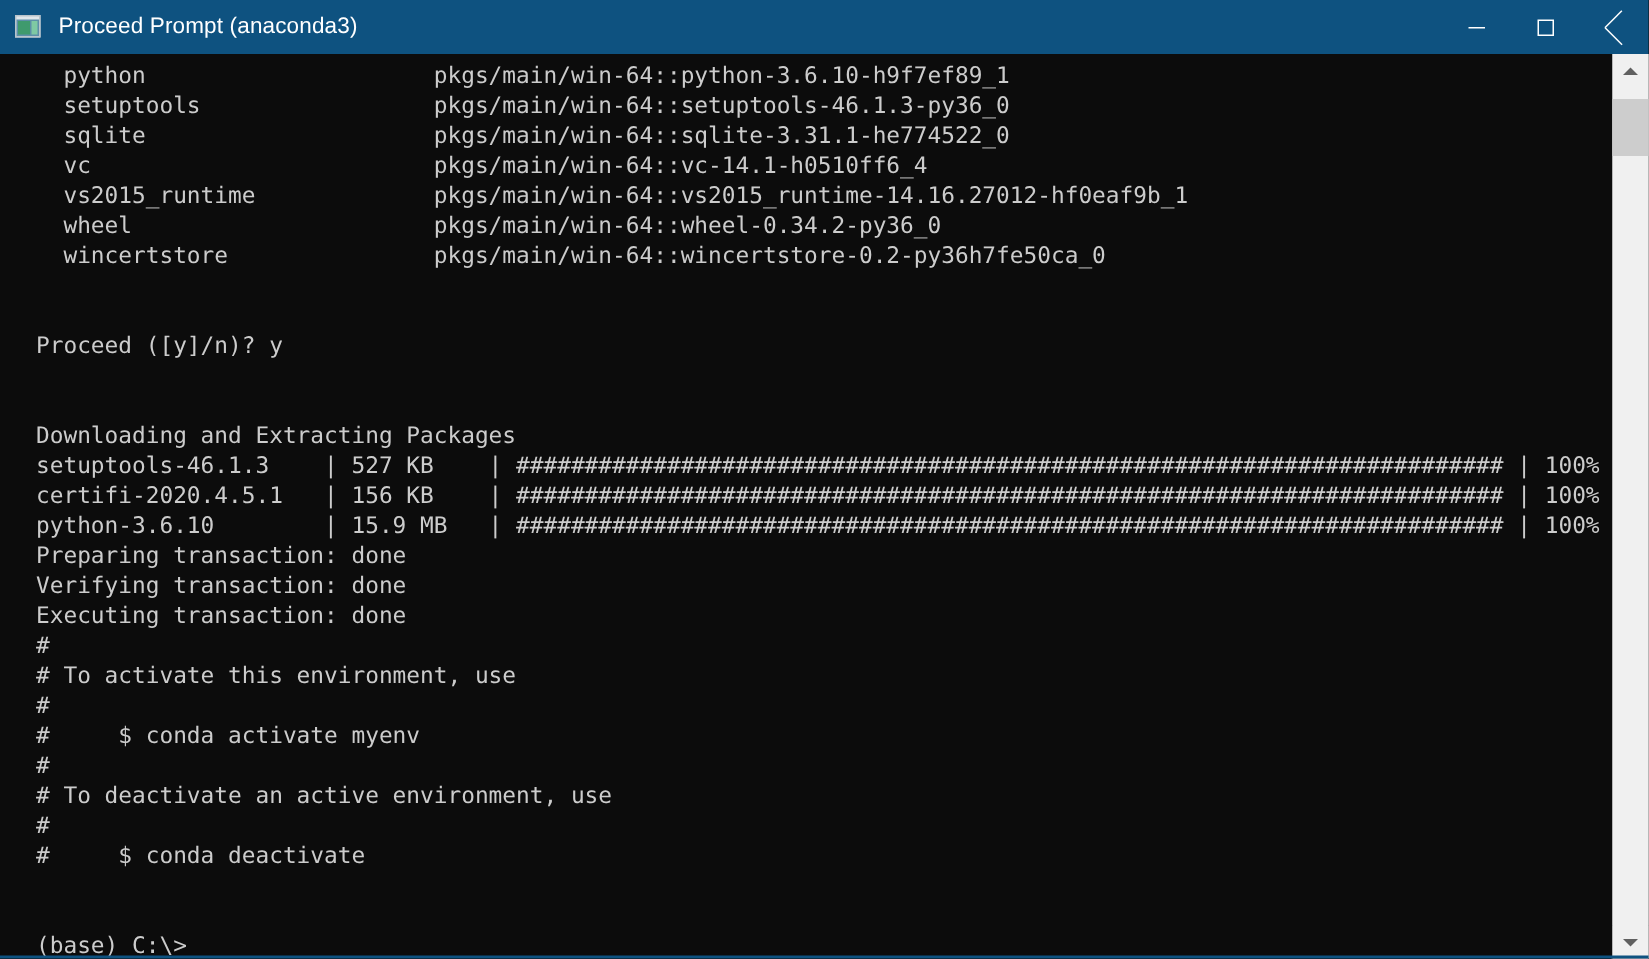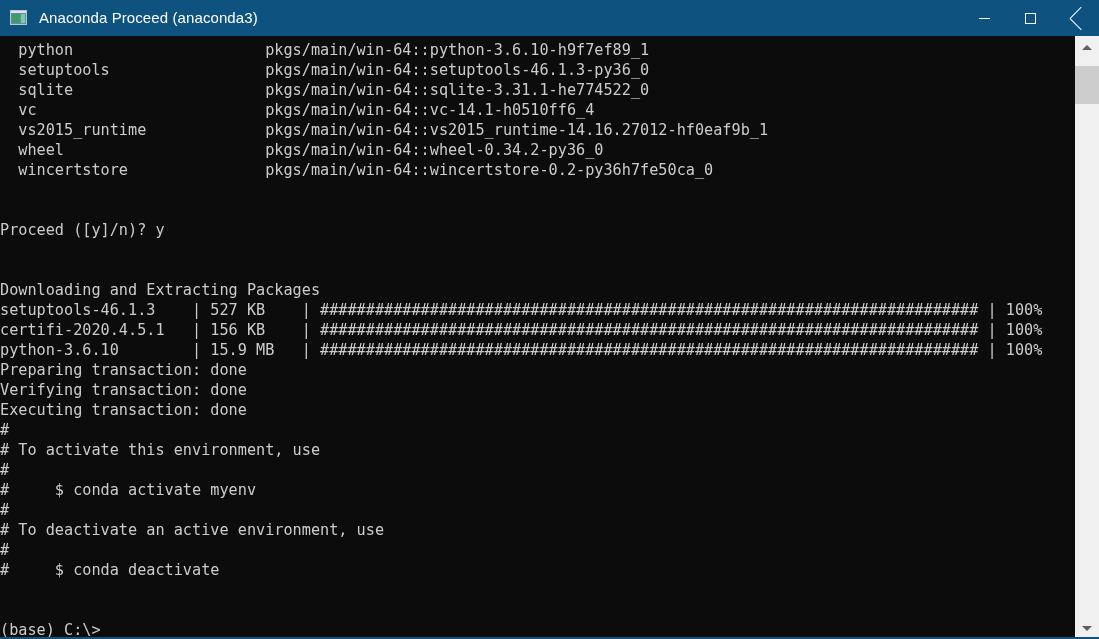--- a/index.html
+++ b/index.html
@@ -138,20 +138,21 @@
     padding-top: 4px;
     overflow: hidden;
     white-space: pre;
     letter-spacing: 0px;
   }
   .line {
     height: 20px;
     line-height: 20px;
     white-space: pre;
     overflow: hidden;
+    padding-left: 24px;
   }
 
   
   .scrollbar {
     width: 24px;
     min-width: 24px;
     background: #f0f0f0;
     display: flex;
     flex-direction: column;
     position: relative;
@@ -204,21 +205,21 @@
 <div class="window">
 
   <div class="titlebar">
     <div class="titlebar-left">
       <div class="app-icon">
         <div class="frame"></div>
         <div class="inner-dark"></div>
         <div class="green-a"></div>
         <div class="green-b"></div>
       </div>
-      <div class="title-text">Anaconda Proceed (anaconda3)</div>
+      <div class="title-text">Proceed Prompt (anaconda3)</div>
     </div>
     <div class="win-controls">
       <div class="win-btn">
         <div class="glyph-min"></div>
       </div>
       <div class="win-btn">
         <div class="glyph-max"></div>
       </div>
       <div class="win-btn close">
         <div class="glyph-close"></div>

